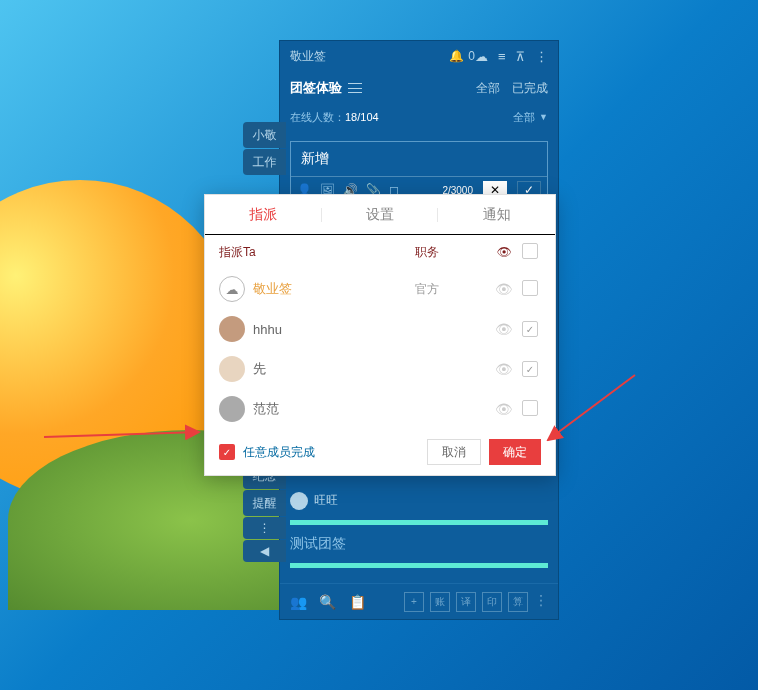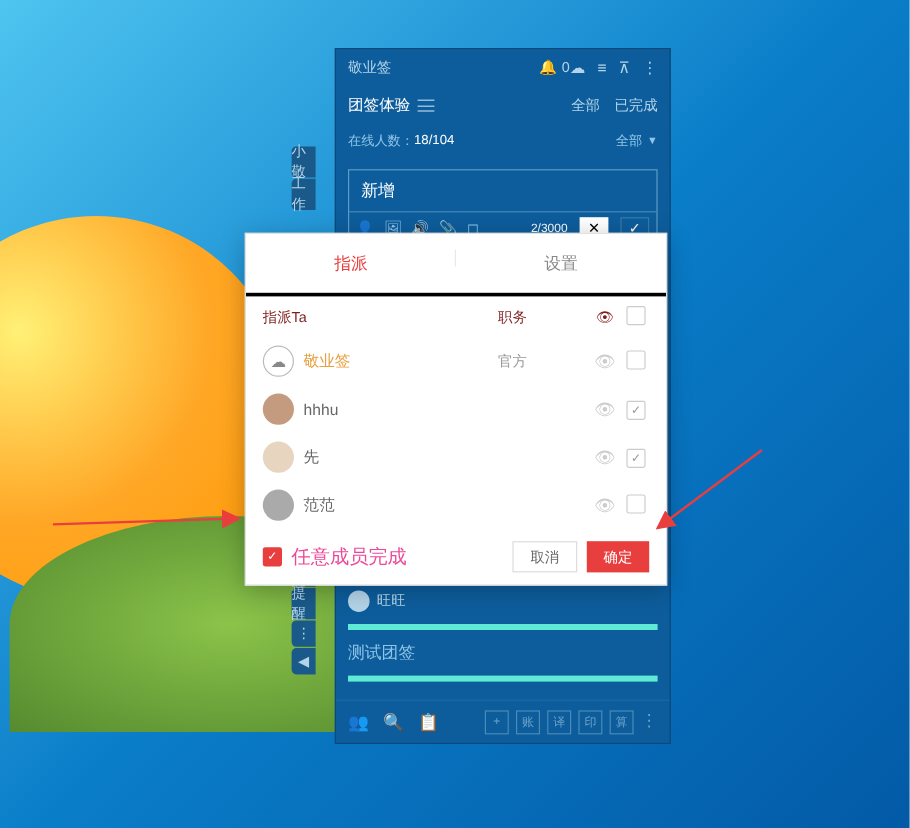--- a/index.html
+++ b/index.html
@@ -1,69 +1,69 @@
 <!DOCTYPE html>
 <html><head>
 <meta charset="utf-8">
 <style>
 *{margin:0;padding:0;box-sizing:border-box;font-family:"Microsoft YaHei",sans-serif}
 body{width:758px;height:690px;position:relative;overflow:hidden;background:linear-gradient(135deg,#4ec4f0 0%,#0a7dc9 50%,#035aa6 100%)}
 .win-bg{position:absolute;inset:0}
 .win-bg::before{content:"";position:absolute;left:-80px;top:180px;width:320px;height:320px;background:radial-gradient(circle at 30% 30%,#fff176 0%,#ffa726 50%,#ff9800 100%);border-radius:50%}
 .win-bg::after{content:"";position:absolute;left:60px;top:430px;width:260px;height:180px;background:radial-gradient(ellipse at center,#8bc34a 0%,#558b2f 100%);border-radius:50% 50% 0 0;transform:scaleX(1.4)}
 .sidebar-tabs{position:absolute;left:243px;top:122px;display:flex;flex-direction:column;gap:1px;z-index:5}
-.side-tab{background:#1a5a8a;color:#b3d4e8;font-size:12px;width:20px;height:26px;display:flex;align-items:center;justify-content:center;cursor:pointer;border-radius:4px 0 0 4px}
+.side-tab{background:#1a5a8a;color:#b3d4e8;font-size:12px;width:43px;height:26px;display:flex;align-items:center;justify-content:center;cursor:pointer;border-radius:4px 0 0 4px}
 .side-tab.dots{height:22px}
 .main-app{position:absolute;left:279px;top:40px;width:280px;height:580px;background:#0d5d9c;border:1px solid #074a7d;z-index:3}
 .app-header{height:30px;display:flex;align-items:center;padding:0 10px;color:#b3d4e8;font-size:12px}
 .app-title{flex:1}
 .bell{margin-left:6px}
 .hdr-icons{display:flex;gap:10px;font-size:13px}
 .section-bar{height:34px;display:flex;align-items:center;padding:0 10px;color:#fff;font-size:13px}
-.section-title{font-weight:normal}
+.section-title{font-weight:bold}
 .section-menu{width:14px;height:10px;margin-left:6px;display:inline-flex;flex-direction:column;justify-content:space-between}
 .section-menu span{height:1px;background:#b3d4e8}
 .section-right{margin-left:auto;display:flex;gap:12px;color:#b3d4e8;font-size:12px}
 .online-bar{height:24px;display:flex;align-items:center;padding:0 10px;color:#8fc5e8;font-size:11px}
 .online-bar .right{margin-left:auto;display:flex;align-items:center;gap:4px}
 .new-box{margin:12px 10px;border:1px solid #5a9bc9}
 .new-title{color:#fff;font-size:14px;padding:8px 10px;border-bottom:1px solid #4a8ab8}
 .new-toolbar{display:flex;align-items:center;height:26px;padding:0 6px;gap:8px}
 .tb-icon{color:#8fc5e8;font-size:12px}
 .char-count{margin-left:auto;color:#fff;font-size:10px}
 .tb-btn{width:24px;height:18px;background:#fff;display:flex;align-items:center;justify-content:center;margin-left:2px;cursor:pointer;font-size:12px}
 .content-list{padding:6px 10px;color:#b3d4e8;font-size:12px}
 .content-item{padding:10px 0;border-bottom:5px solid #5eead4;display:flex;gap:6px}
 .avatar-dot{width:18px;height:18px;border-radius:50%;background:#b3d4e8}
 .test-label{color:#8fc5e8;font-size:14px}
 .bottom-bar{position:absolute;bottom:0;left:0;right:0;height:36px;border-top:1px solid #1a6aa8;display:flex;align-items:center;padding:0 10px;gap:12px;color:#6ba3ca;font-size:14px}
 .bottom-right{margin-left:auto;display:flex;gap:6px}
 .bb-box{width:20px;height:20px;border:1px solid #4a8ab8;display:flex;align-items:center;justify-content:center;font-size:10px}
 .popup{position:absolute;left:204px;top:194px;width:352px;background:#fff;border:1px solid #e0e0e0;box-shadow:0 4px 20px rgba(0,0,0,0.25);z-index:10}
-.popup-tabs{display:flex;height:52px;border-bottom:3px solid #000000}
+.popup-tabs{display:flex;height:40px;border-bottom:1px solid #000000}
 .popup-tab{flex:1;display:flex;align-items:center;justify-content:center;font-size:14px;color:#888;cursor:pointer;position:relative}
 .popup-tab.active{color:#e83e3e}
 .popup-tab:not(:last-child)::after{content:"";position:absolute;right:0;top:13px;width:1px;height:14px;background:#e8e8e8}
 .popup-header-row{display:flex;align-items:center;height:34px;padding:0 14px;font-size:12px;color:#7f1d1d}
 .col-name{flex:1}
 .col-role{width:74px}
 .col-eye{width:30px;text-align:center}
 .col-check{width:22px;text-align:center}
 .member-row{display:flex;align-items:center;height:40px;padding:0 14px;font-size:13px}
 .member-ava{width:26px;height:26px;border-radius:50%;background:#ddd;margin-right:8px;display:flex;align-items:center;justify-content:center;font-size:13px;color:#888}
 .member-ava.cloud{border:1px solid #bbb;background:#fff}
 .member-name{flex:1;color:#666}
 .member-name.brand{color:#e8a03e}
 .member-role{width:74px;color:#999;font-size:12px}
 .eye-icon{width:30px;text-align:center;color:#ccc;font-size:14px}
 .check-box{width:16px;height:16px;border:1px solid #ccc;border-radius:2px;display:inline-flex;align-items:center;justify-content:center;font-size:10px;color:#999}
 .check-box.checked::after{content:"✓"}
 .popup-footer{display:flex;align-items:center;padding:10px 14px;gap:8px}
 .foot-check{width:16px;height:16px;background:#e83e3e;border-radius:2px;display:flex;align-items:center;justify-content:center;color:#fff;font-size:10px}
-.foot-label{flex:1;color:#ec4899;font-size:16px}
+.foot-label{flex:1;color:#0369a1;font-size:12px}
 .btn{height:26px;padding:0 14px;font-size:12px;cursor:pointer;border:none;display:flex;align-items:center}
 .btn-cancel{background:#fff;border:1px solid #ddd;color:#666}
 .btn-confirm{background:#e83e3e;color:#fff}
 .arrow{position:absolute;z-index:20}
 .arrow-left{left:44px;top:423px;width:160px;height:18px}
 .arrow-right{left:540px;top:370px;width:100px;height:80px}
 .arrow svg{width:100%;height:100%}
 </style>
 </head>
 <body>
@@ -148,20 +148,21 @@
       <span class="bb-box">算</span>
       <span style="color:#6ba3ca">⋮</span>
     </div>
   </div>
 </div>
 
 <div class="popup">
   <div class="popup-tabs">
     <div class="popup-tab active">指派</div>
     <div class="popup-tab">设置</div>
+    <div class="popup-tab">通知</div>
   </div>
   <div class="popup-header-row">
     <div class="col-name">指派Ta</div>
     <div class="col-role">职务</div>
     <div class="col-eye">👁</div>
     <div class="col-check"><span class="check-box"></span></div>
   </div>
   <div class="member-row">
     <div class="member-ava cloud">☁</div>
     <div class="member-name brand">敬业签</div>

